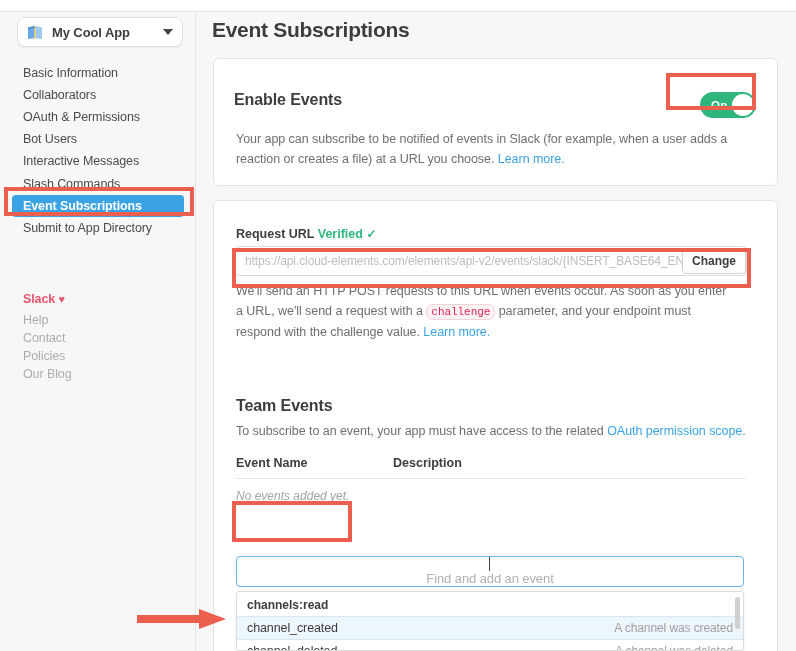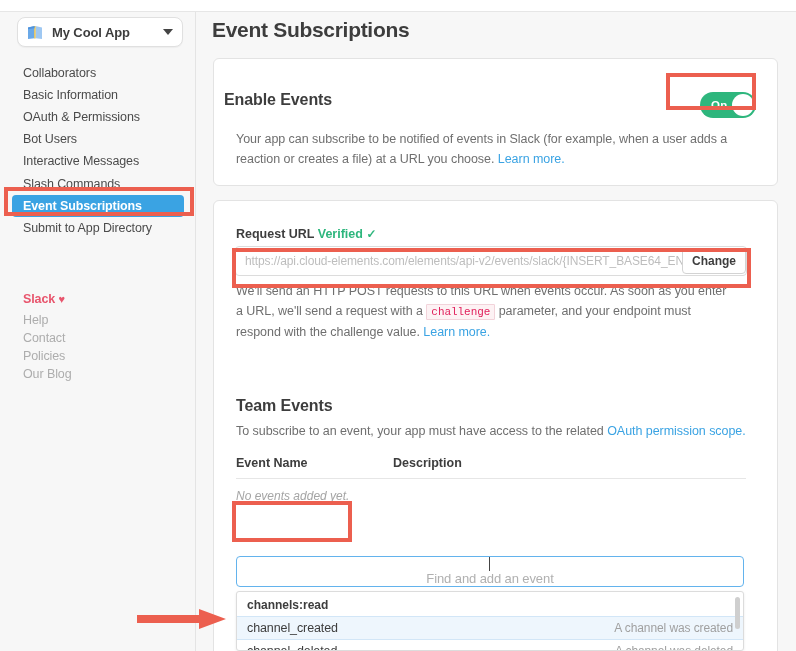--- a/index.html
+++ b/index.html
@@ -77,21 +77,21 @@
 
   .card-h2 {
     font-size: 16px; font-weight: bold; color: #3d3d3d; letter-spacing: -0.1px;
   }
   .card-p {
     font-size: 12.5px; color: #6f6f6f; line-height: 20px; letter-spacing: -0.05px;
   }
   a.lnk { color: #3aa3e3; text-decoration: none; }
 
   
-  #enable-title { position: absolute; left: 10px; top: 32px; }
+  #enable-title { position: absolute; left: 20px; top: 32px; }
   #enable-desc  { position: absolute; left: 22px; top: 70px; width: 512px; }
 
   .toggle {
     position: absolute; right: 21px; top: 33px;
     width: 56px; height: 26px; border-radius: 13px; background: #2eb67d;
     display: flex; align-items: center;
   }
   .toggle-label {
     color: #ffffff; font-size: 11.5px; font-weight: bold; margin-left: 11px; letter-spacing: 0.2px;
   }
@@ -117,21 +117,21 @@
     position: absolute; right: 1px; top: 2px; height: 26px;
     background: #ffffff; border: 1px solid #d3d3d3; border-radius: 4px;
     font-size: 12px; font-weight: bold; color: #3d3d3d;
     display: flex; align-items: center; padding: 0 9px; margin-left: 40px;
   }
 
   #requrl-help { position: absolute; left: 22px; top: 80px; width: 500px; }
   code.inline {
     font-family: "Liberation Mono", monospace; font-size: 11px;
     color: #e01e5a; background: #fdf2f4; border: 1px solid #f2d3da;
-    border-radius: 1px; padding: 1px 4px;
+    border-radius: 7px; padding: 1px 4px;
   }
 
   
   #team-title { position: absolute; left: 22px; top: 196px; }
   #team-desc  { position: absolute; left: 22px; top: 220px; }
 
   .tbl { position: absolute; left: 22px; top: 255px; width: 510px; }
   .tbl-head { display: flex; font-size: 12.5px; font-weight: bold; color: #3d3d3d; padding-bottom: 8px; }
   .col-1 { width: 157px; } .col-2 { width: 200px; } .col-3 { flex: 1; }
   .tbl-rule { border-top: 1px solid #e6e6e6; }
@@ -192,22 +192,22 @@
           <path d="M8.4 1.1 L15 2.4 L15 13.9 L8.4 13.2 Z" fill="#9fc8f2"></path>
           <rect x="7.2" y="1" width="1.4" height="12.5" fill="#f0c64c"></rect>
           <path d="M1 2.4 L7.6 1.1 L7.6 3.2 L1 4.3 Z" fill="#4e93dd"></path>
         </svg>
       </span>
       <span class="app-name">My Cool App</span>
       <span class="caret"></span>
     </div>
 
     <div class="nav">
+      <div class="nav-item">Basic Information</div>
       <div class="nav-item">Collaborators</div>
-      <div class="nav-item">Basic Information</div>
       <div class="nav-item">OAuth &amp; Permissions</div>
       <div class="nav-item">Bot Users</div>
       <div class="nav-item">Interactive Messages</div>
       <div class="nav-item">Slash Commands</div>
       <div class="nav-item active">Event Subscriptions</div>
       <div class="nav-item">Submit to App Directory</div>
     </div>
 
     <div class="footlinks">
       <div class="foot-slack">

